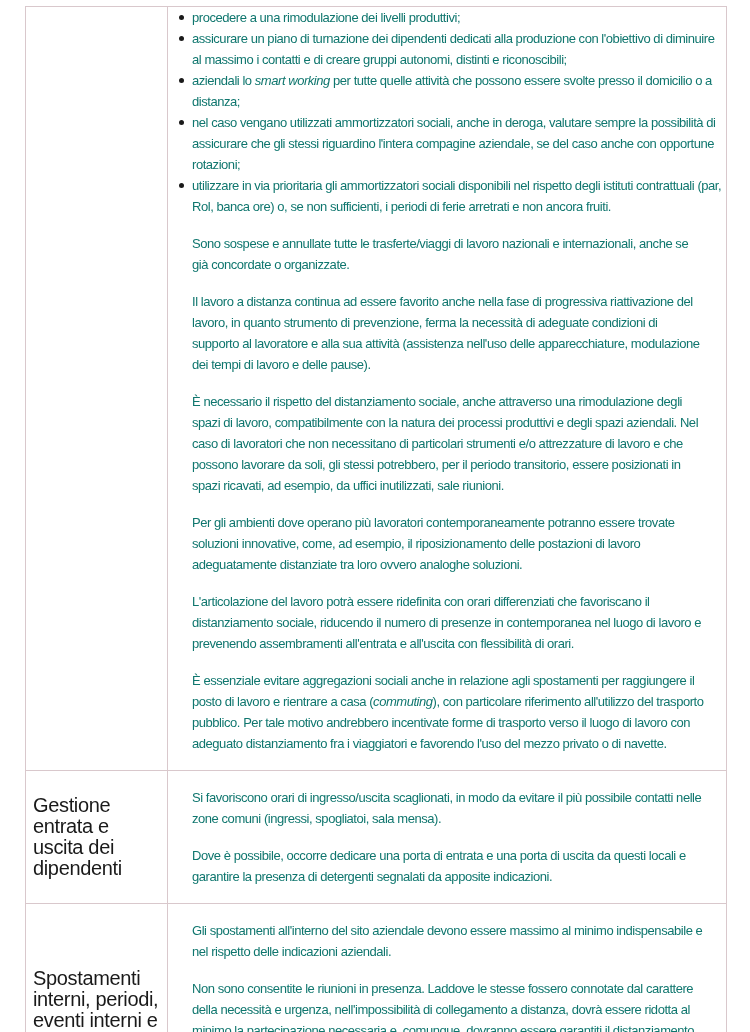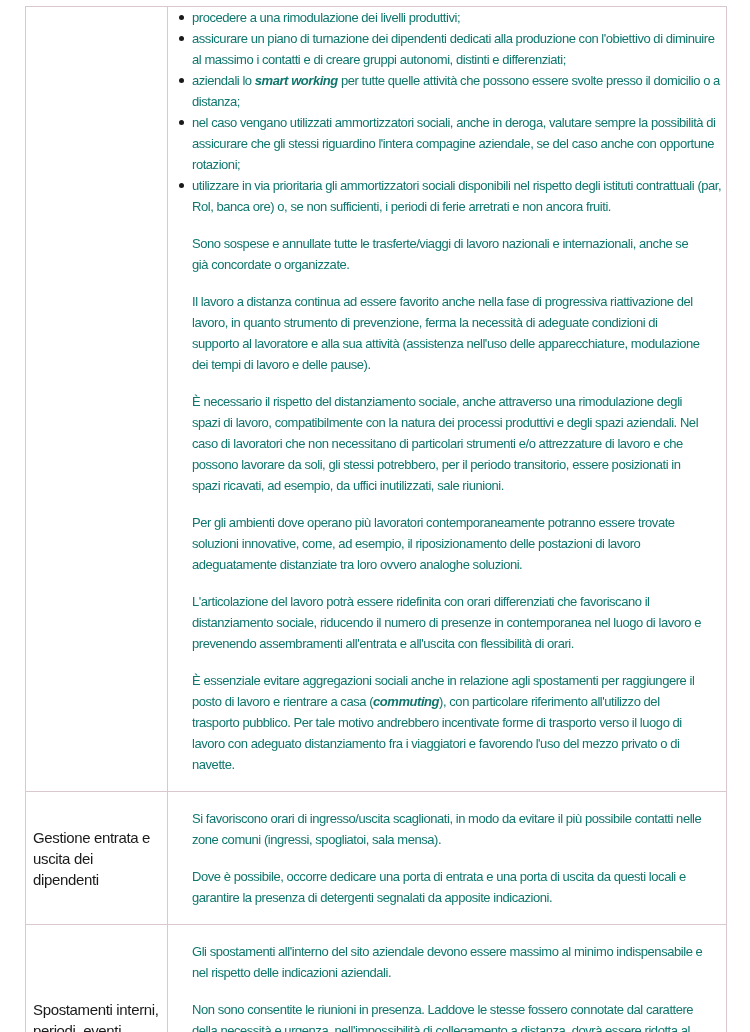--- a/index.html
+++ b/index.html
@@ -33,21 +33,21 @@
     }
     td.label-cell {
       width: 128px;
       vertical-align: middle !important;
       padding: 0 6px 0 7px !important;
     }
     td.content-cell {
       padding: 0 4px 0 8px !important;
     }
     .label {
-      font-size: 15px;
+      font-size: 20px;
       line-height: 21px;
       letter-spacing: -0.35px;
       color: #1a1a1a;
     }
     .text {
       font-size: 13px;
       line-height: 21px;
       letter-spacing: -0.45px;
       color: #0f766e;
     }
@@ -65,21 +65,21 @@
       left: 3px;
       top: 8px;
       width: 5px;
       height: 5px;
       border-radius: 50%;
       background: #1a1a1a;
     }
     p.para {
       margin: 16px;
     }
-    em { font-style: italic; font-weight: bold; }
+    em { font-style: italic; }
     .row1 .content-cell { height: 760px; }
     .row2 td { height: 83px; }
     .row3 td { height: 170px; }
   </style>
 </head>
 <body>
 
 <div class="page">
   <table class="protocol">
 
@@ -89,21 +89,21 @@
         <div class="label"></div>
       </td>
       <td class="content-cell text">
         <ul class="bullets">
           <li>
             <span class="dot"></span>
             <span>procedere a una rimodulazione dei livelli produttivi;</span>
           </li>
           <li>
             <span class="dot"></span>
-            <span>assicurare un piano di turnazione dei dipendenti dedicati alla produzione con l'obiettivo di diminuire al massimo i contatti e di creare gruppi autonomi, distinti e differenziati;</span>
+            <span>assicurare un piano di turnazione dei dipendenti dedicati alla produzione con l'obiettivo di diminuire al massimo i contatti e di creare gruppi autonomi, distinti e riconoscibili;</span>
           </li>
           <li>
             <span class="dot"></span>
             <span>aziendali lo </span><em>smart working</em><span> per tutte quelle attività che possono essere svolte presso il domicilio o a distanza;</span>
           </li>
           <li>
             <span class="dot"></span>
             <span>nel caso vengano utilizzati ammortizzatori sociali, anche in deroga, valutare sempre la possibilità di assicurare che gli stessi riguardino l'intera compagine aziendale, se del caso anche con opportune rotazioni;</span>
           </li>
           <li>

